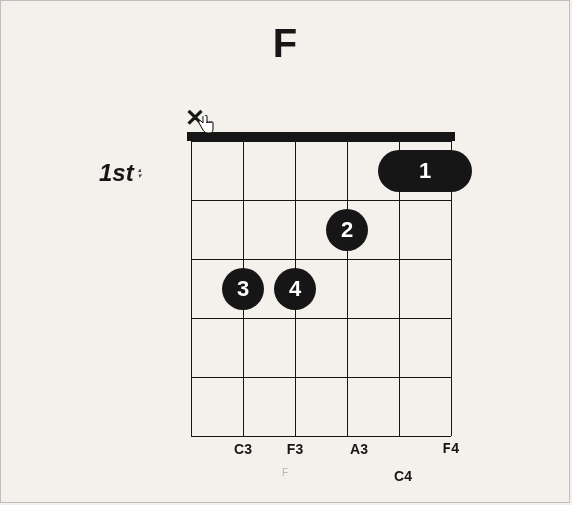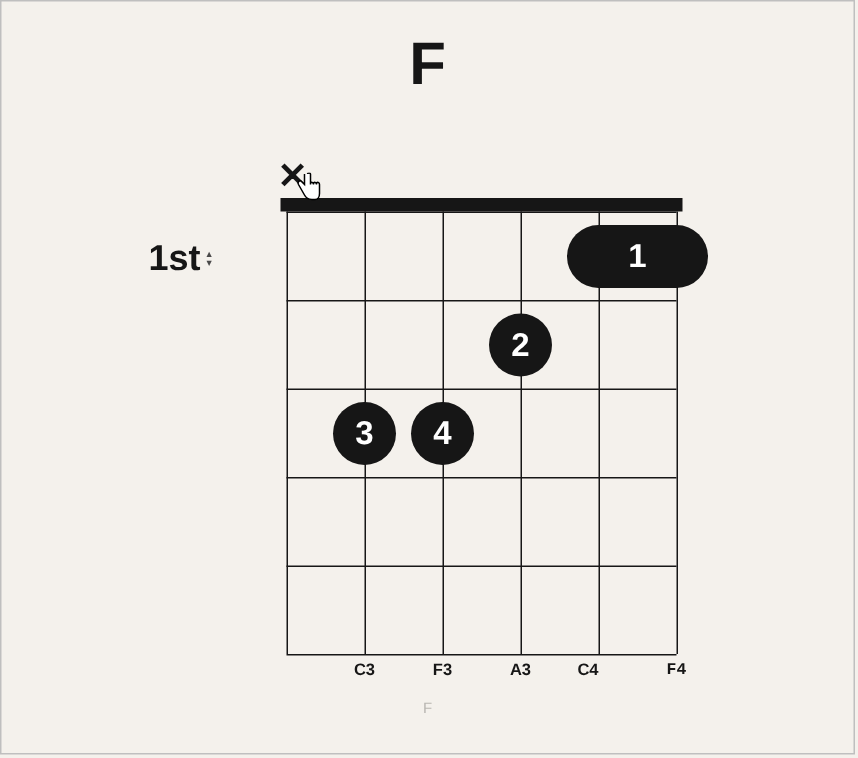--- a/index.html
+++ b/index.html
@@ -69,20 +69,21 @@
   }
   .fret-label {
     position: absolute;
     left: 98px;
     top: 158px;
     font-size: 24px;
     font-weight: 800;
     color: #161616;
     display: flex;
     align-items: center;
+    font-style: italic;
   }
   .fret-stepper {
     display: inline-flex;
     flex-direction: column;
     margin-left: 4px;
     font-size: 7px;
     line-height: 6px;
     color: #4a4a4a;
     font-weight: 400;
   }
@@ -112,21 +113,21 @@
     align-items: center;
     justify-content: center;
     transform: translateY(-50%);
   }
   .note-label {
     position: absolute;
     top: 300px;
     width: 52px;
     text-align: center;
     transform: translateX(-50%);
-    font-size: 11px;
+    font-size: 14px;
     font-weight: 700;
     color: #161616;
   }
   .footer-label {
     position: absolute;
     top: 466px;
     left: 0;
     width: 100%;
     text-align: center;
     font-size: 10px;
@@ -169,22 +170,22 @@
       <div class="fretline" style="top: 118px;"></div>
       <div class="fretline" style="top: 177px;"></div>
       <div class="fretline" style="top: 236px;"></div>
       <div class="fretline" style="top: 295px;"></div>
       <div class="barre" style="left: 187px; width: 94px; top: 29.5px;">1</div>
       <div class="dot" style="left: 156px; top: 88.5px;">2</div>
       <div class="dot" style="left: 52px; top: 147.5px;">3</div>
       <div class="dot" style="left: 104px; top: 147.5px;">4</div>
       <div class="note-label" style="left: 52px;">C3</div>
       <div class="note-label" style="left: 104px;">F3</div>
-      <div class="note-label" style="left: 156px;">A3</div>
-      <div class="note-label" style="left: 201px;">C4</div>
+      <div class="note-label" style="left: 168px;">A3</div>
+      <div class="note-label" style="left: 212px; margin-top: 27px;">C4</div>
       <div class="note-label" style="left: 260px; font-family: Liberation Mono, monospace;">F4</div>
     </div>
 
   <div class="footer-label">F</div>
 
   <svg class="cursor" width="18" height="20" viewBox="0 0 18 20">
     <path d="M6 1 C6 1 6 8 6 8 L4 6 C3 5 1 6 2 8 L6 15 C7 17 9 18 11 18 L13 18 C15 18 16 16 16 14 L16 8 C16 7 15 6 14 7 L14 8 C14 7 13 6 12 7 L12 8 C12 7 11 6 10 7 L10 8 L10 1 C10 0 8 0 8 1" fill="#fff" stroke="#000" stroke-width="1"></path>
   </svg>
 
 </div>

